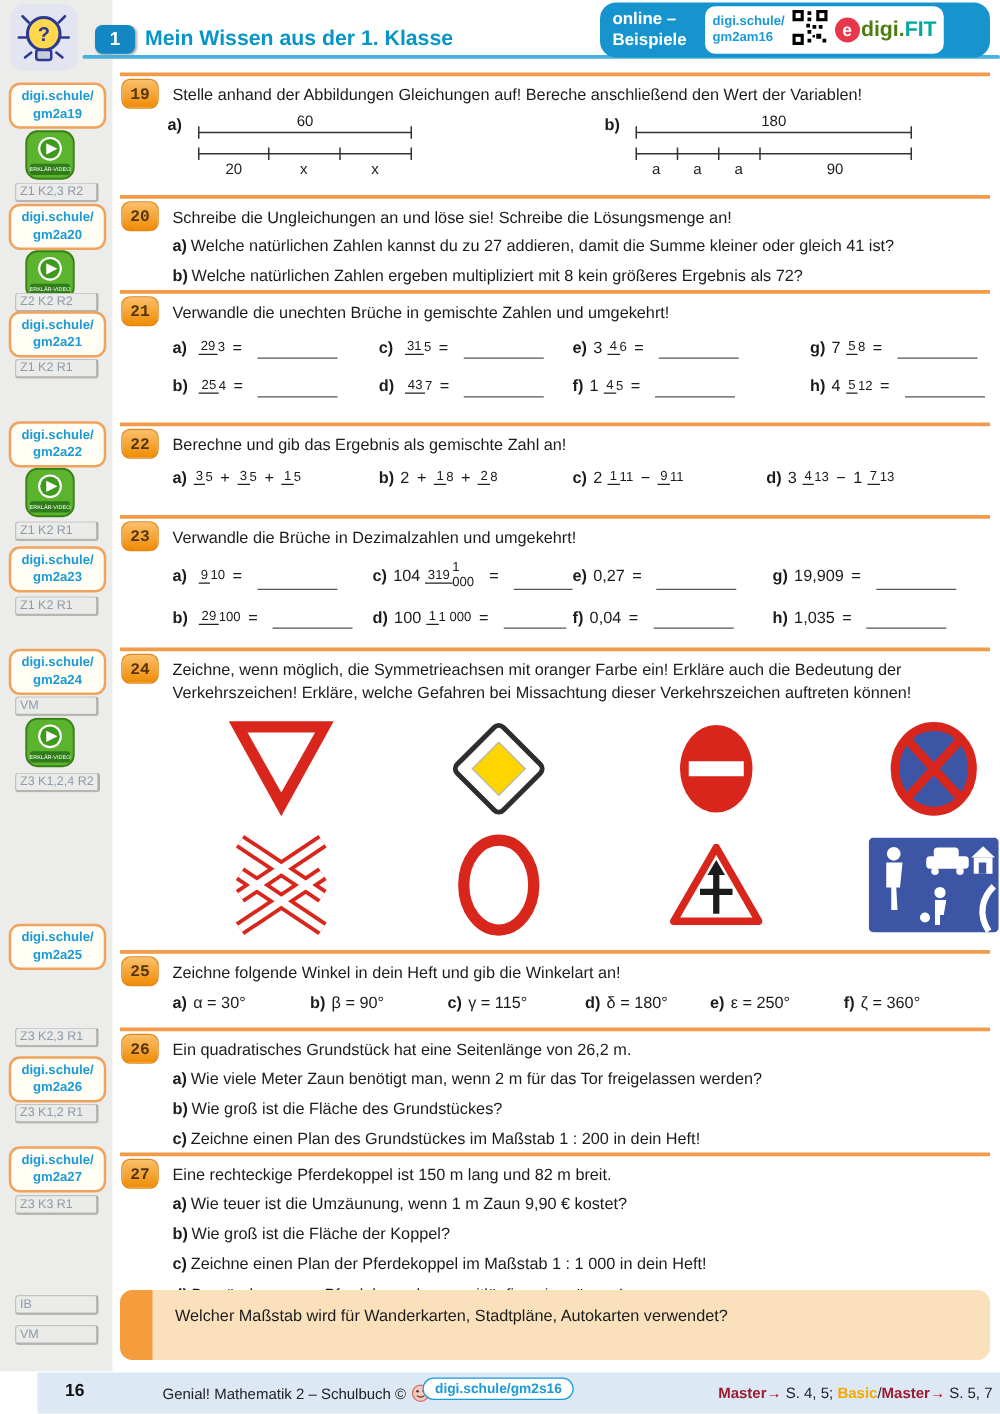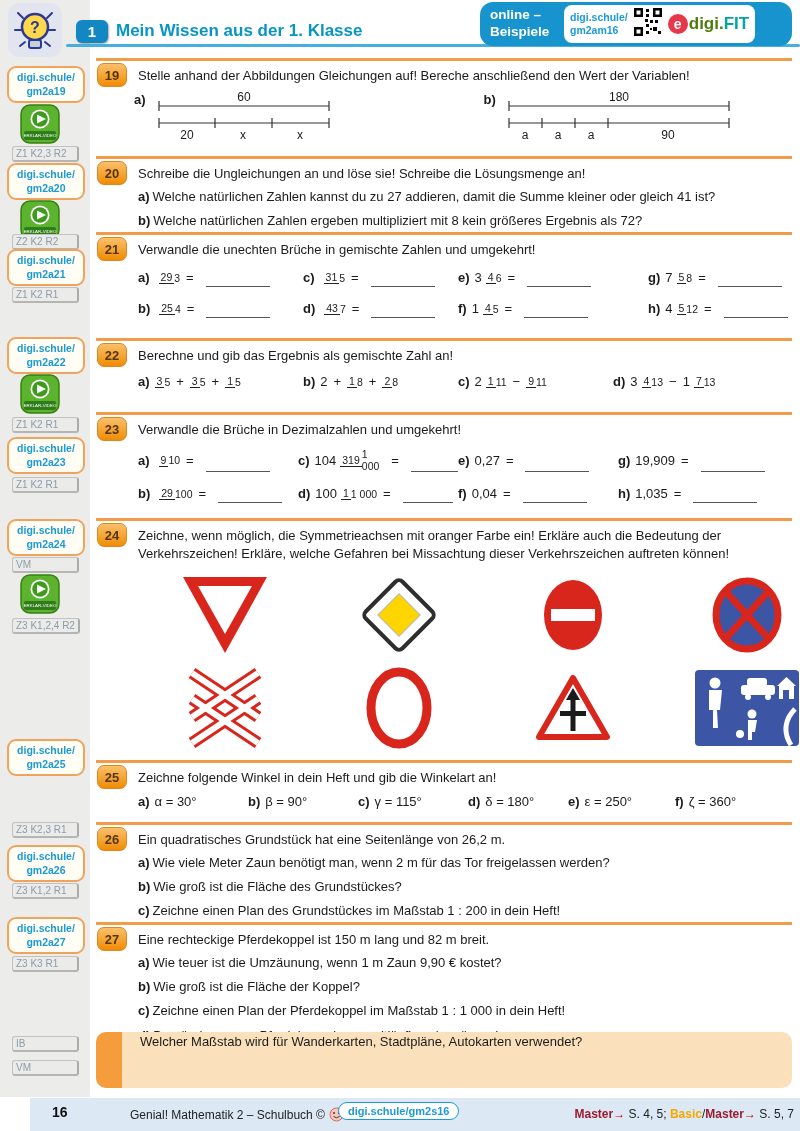--- a/index.html
+++ b/index.html
@@ -32,21 +32,21 @@
   .slink span{display:block;}
   .svideo{position:absolute;left:20px;}
   .scode{position:absolute;left:12px;min-width:58px;background:#EBEBE9;border:1px solid #C2C2C0;
     border-right:2px solid #ABABA9;border-bottom:2px solid #B5B5B3;border-radius:3px;color:#8C9BAA;
     font-size:10px;text-align:left;padding:1px 3px;}
 
   
   .ex{position:absolute;left:96px;width:696px;border-top:3px solid #F29B49;}
   .badge{position:absolute;left:1px;top:2px;width:30px;height:24px;border-radius:7px;
     background:linear-gradient(180deg,#FAC06B,#F08C05);border:1px solid #E2861B;color:#54350A;
-    font-weight:bold;font-size:13px;text-align:center;line-height:24px;box-sizing:border-box;}
+    font-weight:bold;font-size:13px;text-align:center;line-height:24px;box-sizing:border-box;font-family:Liberation Mono, monospace;}
   .excontent{margin-left:42px;padding-top:6px;font-size:13px;}
   .extext{margin:0;line-height:1.4;}
   .sub{margin:4px 0 0 0;line-height:1.55;}
   .sub b{margin-right:3px;}
 
   .diagrow{display:flex;align-items:flex-start;margin:5px 0 0 -22px;}
   .dlabel{font-weight:bold;margin:2px 8px 0 18px;}
   .dlabel.b{margin-left:150px;}
   .nl{stroke:#333;stroke-width:1.2;}
   .nlt{font-size:12px;fill:#1b1b1b;text-anchor:middle;font-family:"Liberation Sans",sans-serif;}
@@ -62,21 +62,21 @@
   .whole{font-size:13px;}
   .op{margin:0 2px;}
   .blank{display:inline-block;width:64px;border-bottom:1px solid #555;height:18px;align-self:flex-end;margin-left:6px;}
 
   .signrow{display:grid;grid-template-columns:repeat(4,174px);justify-items:center;align-items:center;}
   .signrow.r1{margin-top:10px;}
   .signrow.r2{margin-top:8px;}
 
   .rbox{position:absolute;left:96px;top:1032px;width:696px;height:56px;background:#FBE0BC;border-radius:10px;}
   .rtab{position:absolute;left:0;top:0;width:26px;height:56px;background:#F59D3C;border-radius:10px 0 0 10px;}
-  .rtext{margin-left:44px;padding-top:0;font-size:13px;line-height:1.55;}
+  .rtext{margin-left:44px;padding-top:11px;font-size:13px;line-height:1.55;}
   .rtext div{white-space:nowrap;}
 
   .footer{position:absolute;left:30px;top:1098px;width:770px;height:40px;background:#DCE9F5;}
   .fpage{position:absolute;left:22px;top:6px;font-weight:bold;font-size:14px;color:#111;}
   .fbook{position:absolute;left:100px;top:9px;font-size:12px;color:#222;display:flex;align-items:center;gap:4px;}
   .fbadge{position:absolute;left:308px;top:4px;border:1.5px solid #1C9AD6;color:#1C9AD6;border-radius:9px;
     font-size:11px;font-weight:bold;padding:2px 9px;background:#fff;}
   .fright{position:absolute;right:6px;top:9px;font-size:12px;color:#222;}
   .master{color:#9B1B30;font-weight:bold;}
   .basic{color:#F5A800;font-weight:bold;}

